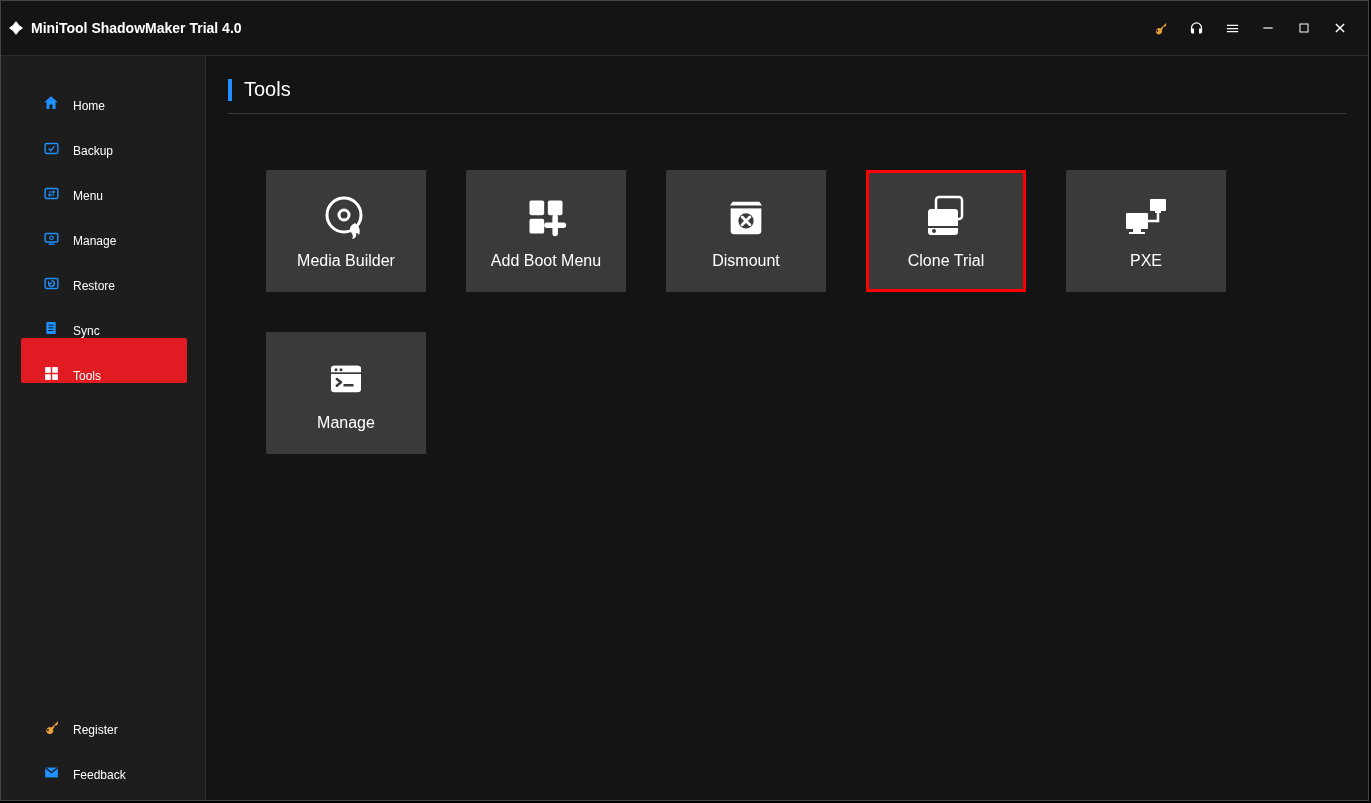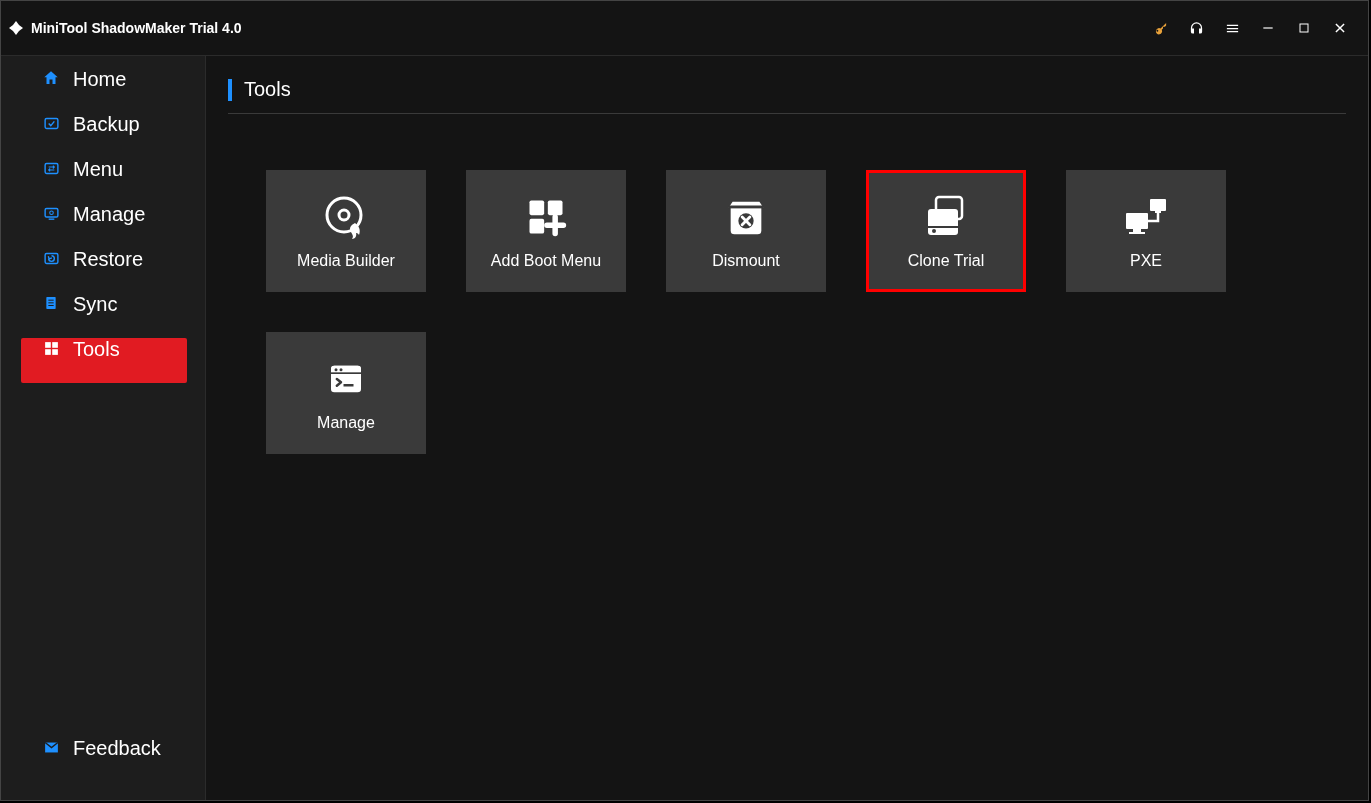--- a/index.html
+++ b/index.html
@@ -11,21 +11,21 @@
 .titlebar .logo { width: 18px; height: 18px; display: flex; align-items: center; justify-content: center; }
 .titlebar .title { color: #fff; font-size: 14px; font-weight: 600; margin-left: 6px; }
 .titlebar .spacer { flex: 1; }
 .tb-btn { width: 36px; height: 55px; display: flex; align-items: center; justify-content: center; cursor: pointer; color: #fff; }
 .tb-btn.key { color: #e8a13a; }
 
 
 .body { display: flex; height: calc(100% - 55px); }
 .sidebar { width: 205px; background: #1d1d1d; display: flex; flex-direction: column; border-right: 1px solid #2b2b2b; }
 .side-top { padding-top: 12px; }
-.side-item { height: 45px; display: flex; align-items: flex-start; padding-left: 40px; color: #fff; font-size: 20px; cursor: pointer; }
+.side-item { height: 45px; display: flex; align-items: flex-end; padding-left: 40px; color: #fff; font-size: 12px; cursor: pointer; }
 .side-item .icon { width: 20px; height: 20px; margin-right: 12px; color: #1e90ff; display: flex; align-items: center; justify-content: center; }
 .side-item.active { background: #e11b22; margin: 0 18px 0 20px; border-radius: 2px; padding-left: 20px; }
 .side-item.active .icon { color: #fff; }
 .side-spacer { flex: 1; }
 .side-bottom .side-item .icon.key { color: #e8a13a; }
 
 .main { flex: 1; background: #141414; padding: 22px 22px 0 22px; }
 .page-header { display: flex; align-items: center; border-bottom: 1px solid #3a3a3a; padding-bottom: 12px; }
 .page-header .bar { width: 4px; height: 22px; background: #1e90ff; margin-right: 12px; }
 .page-header .title { color: #fff; font-size: 20px; }
@@ -151,20 +151,28 @@
                 <rect x="13" y="3" width="8" height="8" fill="currentColor"></rect>
                 <rect x="3" y="13" width="8" height="8" fill="currentColor"></rect>
                 <rect x="13" y="13" width="8" height="8" fill="currentColor"></rect>
               </svg>
           </span>
           <span>Tools</span>
         </div>
       </div>
       <div class="side-spacer"></div>
       <div class="side-bottom" style="padding-bottom:18px;">
+        <div class="side-item">
+          <span class="icon key">
+            <svg width="17" height="17" viewBox="0 0 24 24">
+                <path fill="currentColor" d="M21 3l-9 9a5 5 0 1 0 2 2l2-2v-3h3l2-2V3zM7 17a1.5 1.5 0 1 1 0-3 1.5 1.5 0 0 1 0 3z"></path>
+              </svg>
+          </span>
+          <span>Register</span>
+        </div>
         <div class="side-item">
           <span class="icon">
             <svg width="17" height="17" viewBox="0 0 24 24">
                 <rect x="3" y="5" width="18" height="14" fill="currentColor"></rect>
                 <path d="M3 5l9 7 9-7" stroke="#1d1d1d" stroke-width="2" fill="none"></path>
               </svg>
           </span>
           <span>Feedback</span>
         </div>
       </div>

